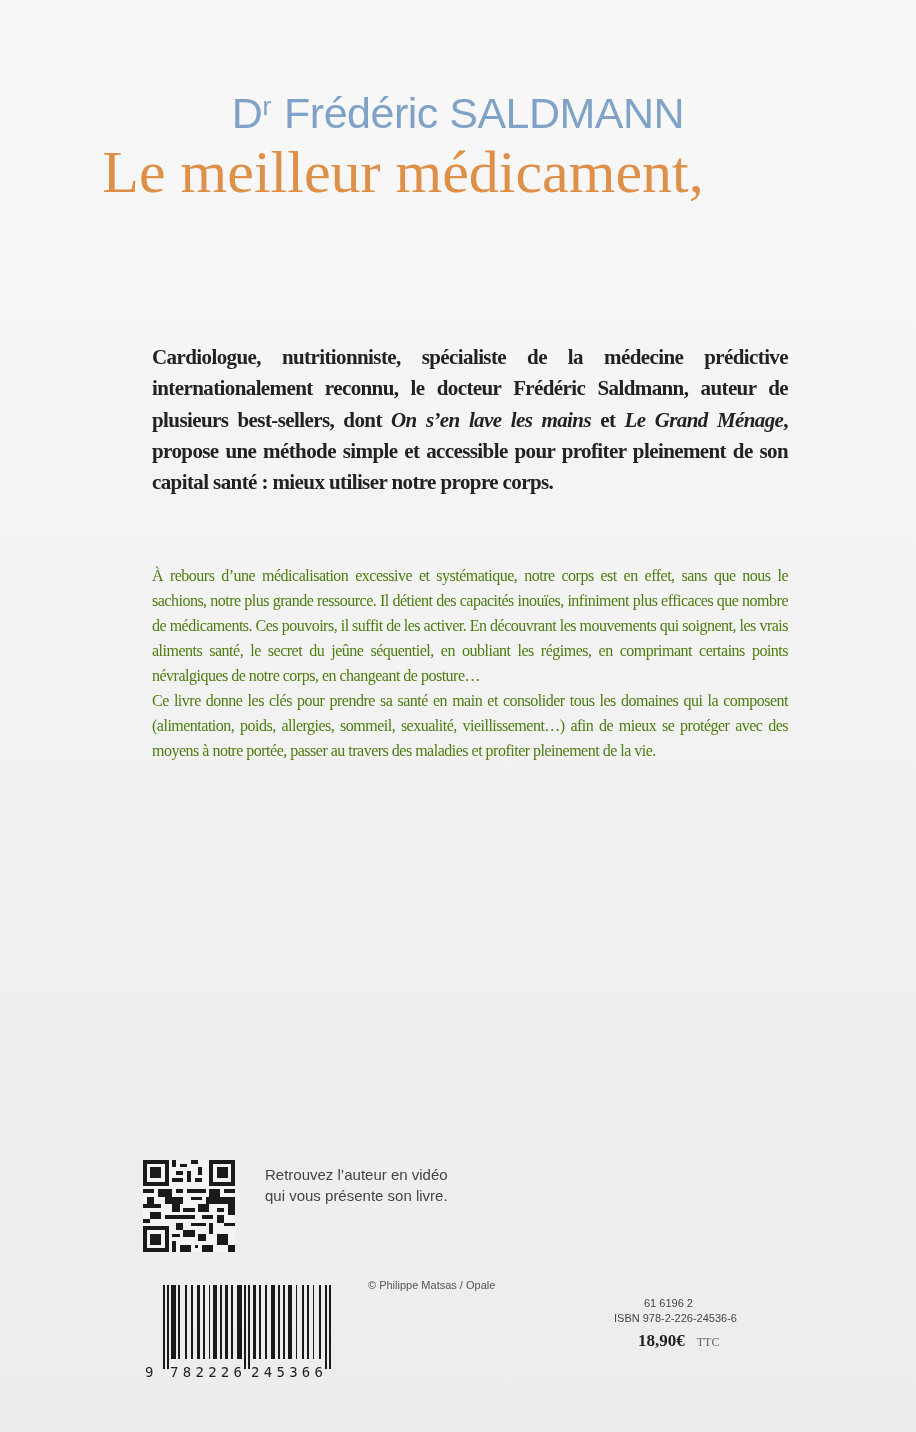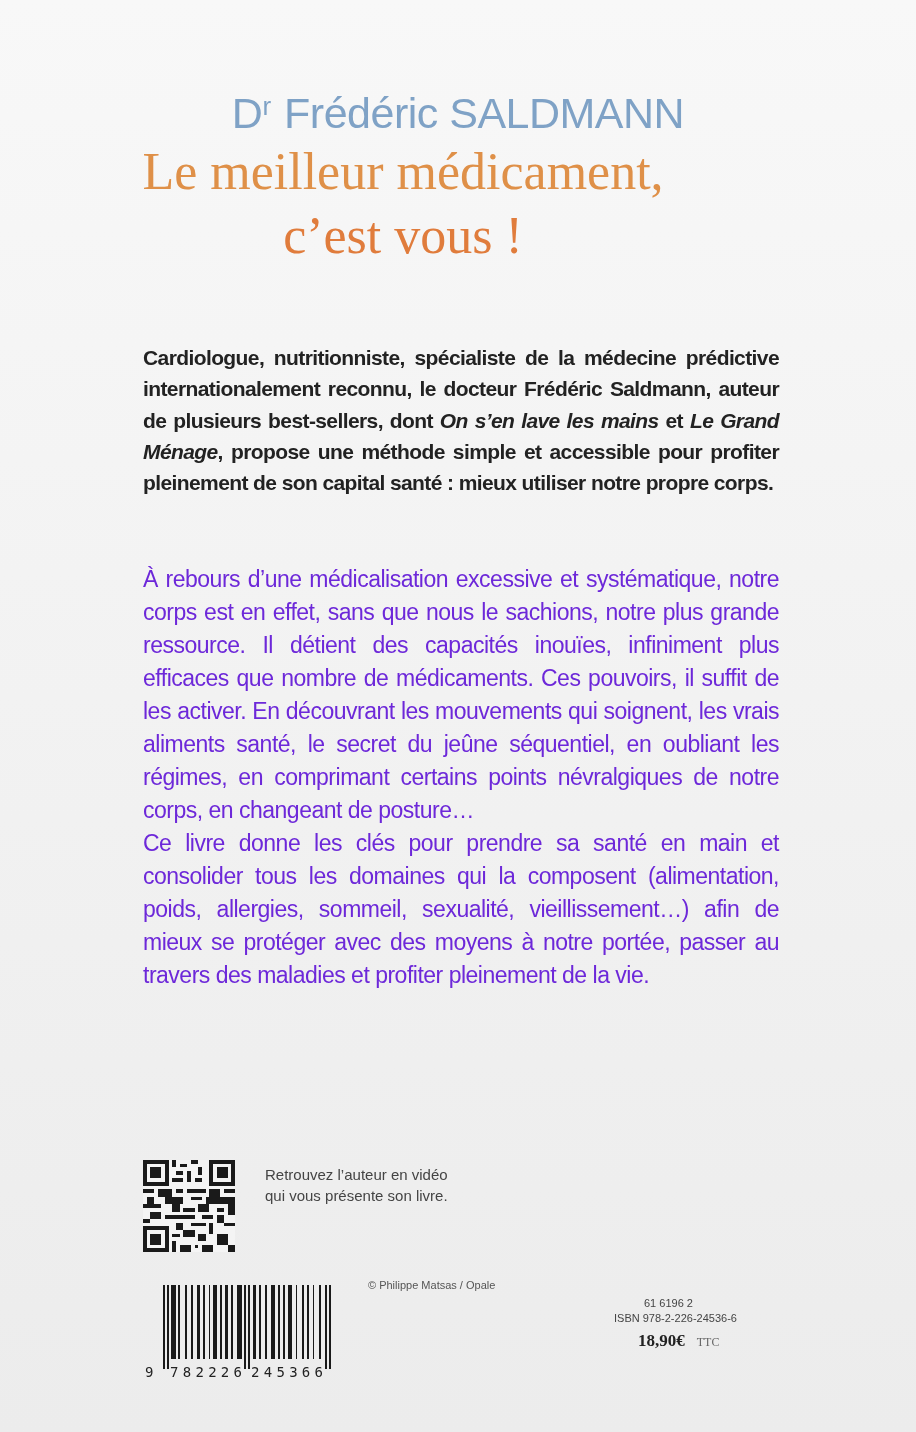--- a/index.html
+++ b/index.html
@@ -14,33 +14,33 @@
       text-align: center;
       font-family: "Liberation Sans", sans-serif;
       font-size: 43px; color: #7fa2c6; letter-spacing: -0.5px;
       line-height: 52px;
     }
     .author .sup { font-size: 26px; vertical-align: 13px; margin-right: 2px; }
     .title {
       position: absolute; left: 0; width: 806px; top: 140px;
       text-align: center;
       font-family: "Liberation Serif", serif;
-      font-size: 52px; line-height: 64px;
+      font-size: 60px; line-height: 64px;
       color: #de8a45;
     }
     .title .l1 { display: block; color: #df9048; }
     .title .l2 { display: block; color: #e07c3c; }
     .body-text {
-      position: absolute; left: 143px; width: 636px;
-      font-family: Liberation Sans, sans-serif;
+      position: absolute; left: 152px; width: 636px;
+      font-family: Liberation Serif, serif;
       color: #222;
       text-align: justify;
     }
     .para1 { top: 342px; font-size: 21px; line-height: 31.3px; font-weight: bold; letter-spacing: -0.6px; }
-    .para2 { top: 563px; font-size: 23px; line-height: 33px; color: #6d28d9; letter-spacing: -0.5px; }
+    .para2 { top: 563px; font-size: 16px; line-height: 25px; color: #4d7c0f; letter-spacing: -0.5px; }
     .para2 p, .para1 p { margin: 0; }
     .qr {
       position: absolute; left: 143px; top: 1160px; width: 92px; height: 92px;
     }
     .qr-caption {
       position: absolute; left: 265px; top: 1164px;
       font-family: "Liberation Sans", sans-serif; font-size: 15px; line-height: 21px; color: #444;
     }
     .barcode {
       position: absolute; left: 141px; top: 1283px; width: 210px; height: 100px;
@@ -62,21 +62,20 @@
 </head>
 <body>
 
 <div class="author">
   <span>D</span><span class="sup">r</span>
   <span>Frédéric SALDMANN</span>
 </div>
 
 <div class="title">
   <span class="l1">Le meilleur médicament,</span>
-  <span class="l2">c’est vous !</span>
 </div>
 
 <div class="body-text para1">
   <p><span>Cardiologue, nutritionniste, spécialiste de la médecine prédictive internationalement reconnu, le docteur Frédéric Saldmann, auteur de plusieurs best-sellers, dont </span><i>On s’en lave les mains</i><span> et </span><i>Le Grand Ménage</i><span>, propose une méthode simple et accessible pour profiter pleinement de son capital santé : mieux utiliser notre propre corps.</span></p>
 </div>
 
 <div class="body-text para2">
   <p>À rebours d’une médicalisation excessive et systématique, notre corps est en effet, sans que nous le sachions, notre plus grande ressource. Il détient des capacités inouïes, infiniment plus efficaces que nombre de médicaments. Ces pouvoirs, il suffit de les activer. En découvrant les mouvements qui soignent, les vrais aliments santé, le secret du jeûne séquentiel, en oubliant les régimes, en comprimant certains points névralgiques de notre corps, en changeant de posture…</p>
   <p>Ce livre donne les clés pour prendre sa santé en main et consolider tous les domaines qui la composent (alimentation, poids, allergies, sommeil, sexualité, vieillissement…) afin de mieux se protéger avec des moyens à notre portée, passer au travers des maladies et profiter pleinement de la vie.</p>
 </div>

